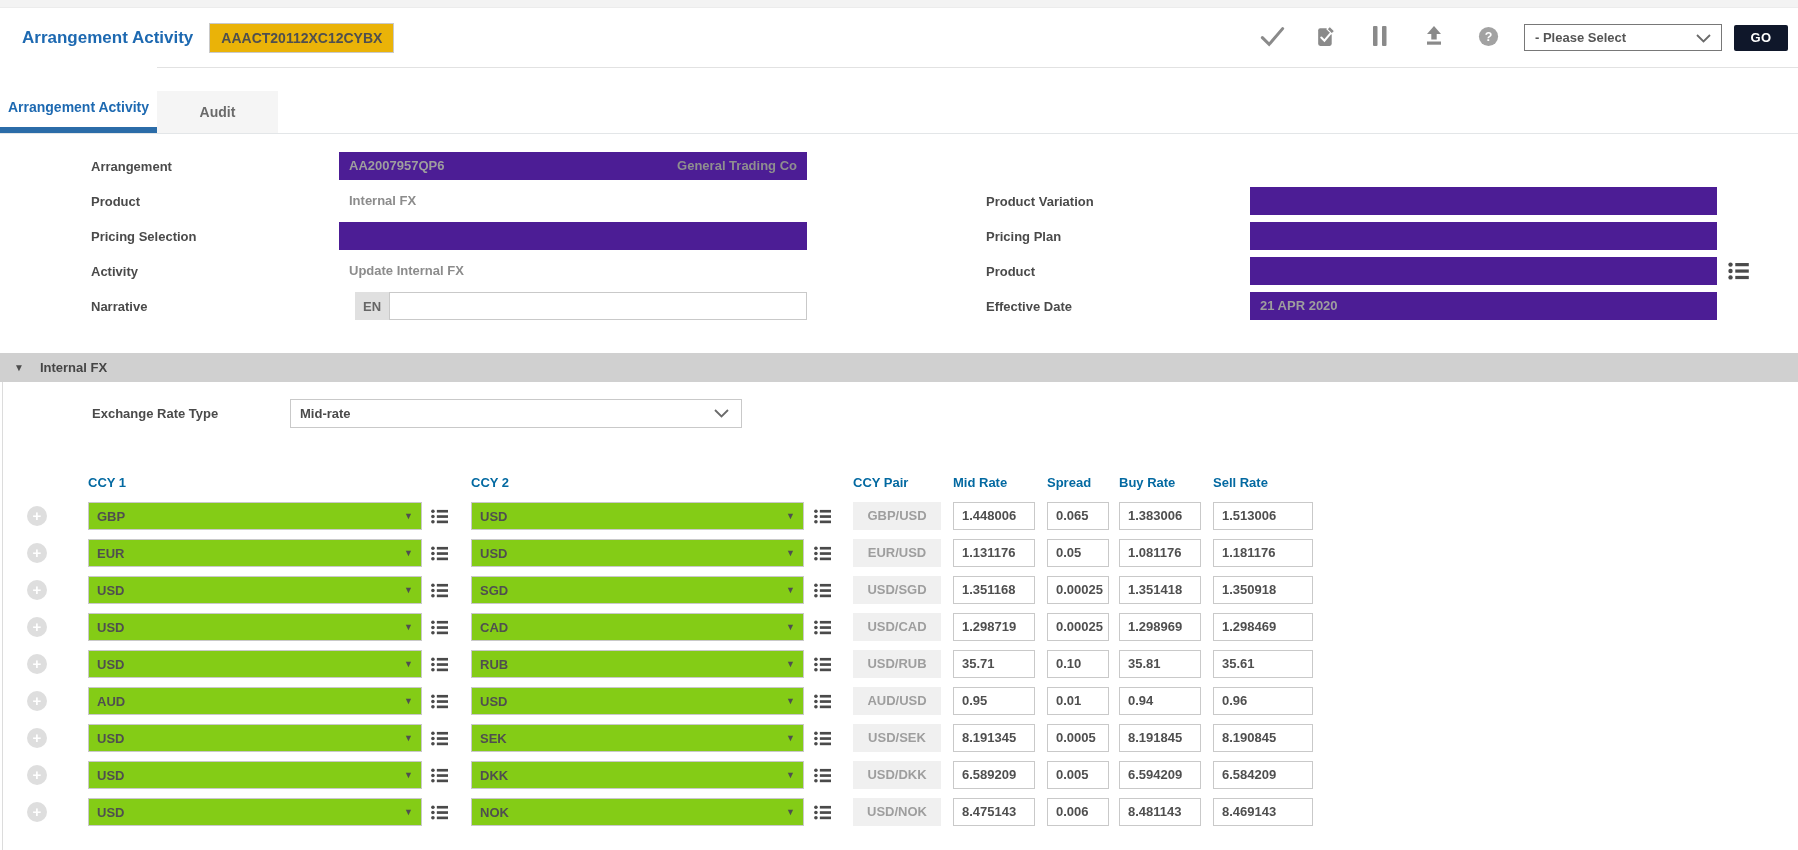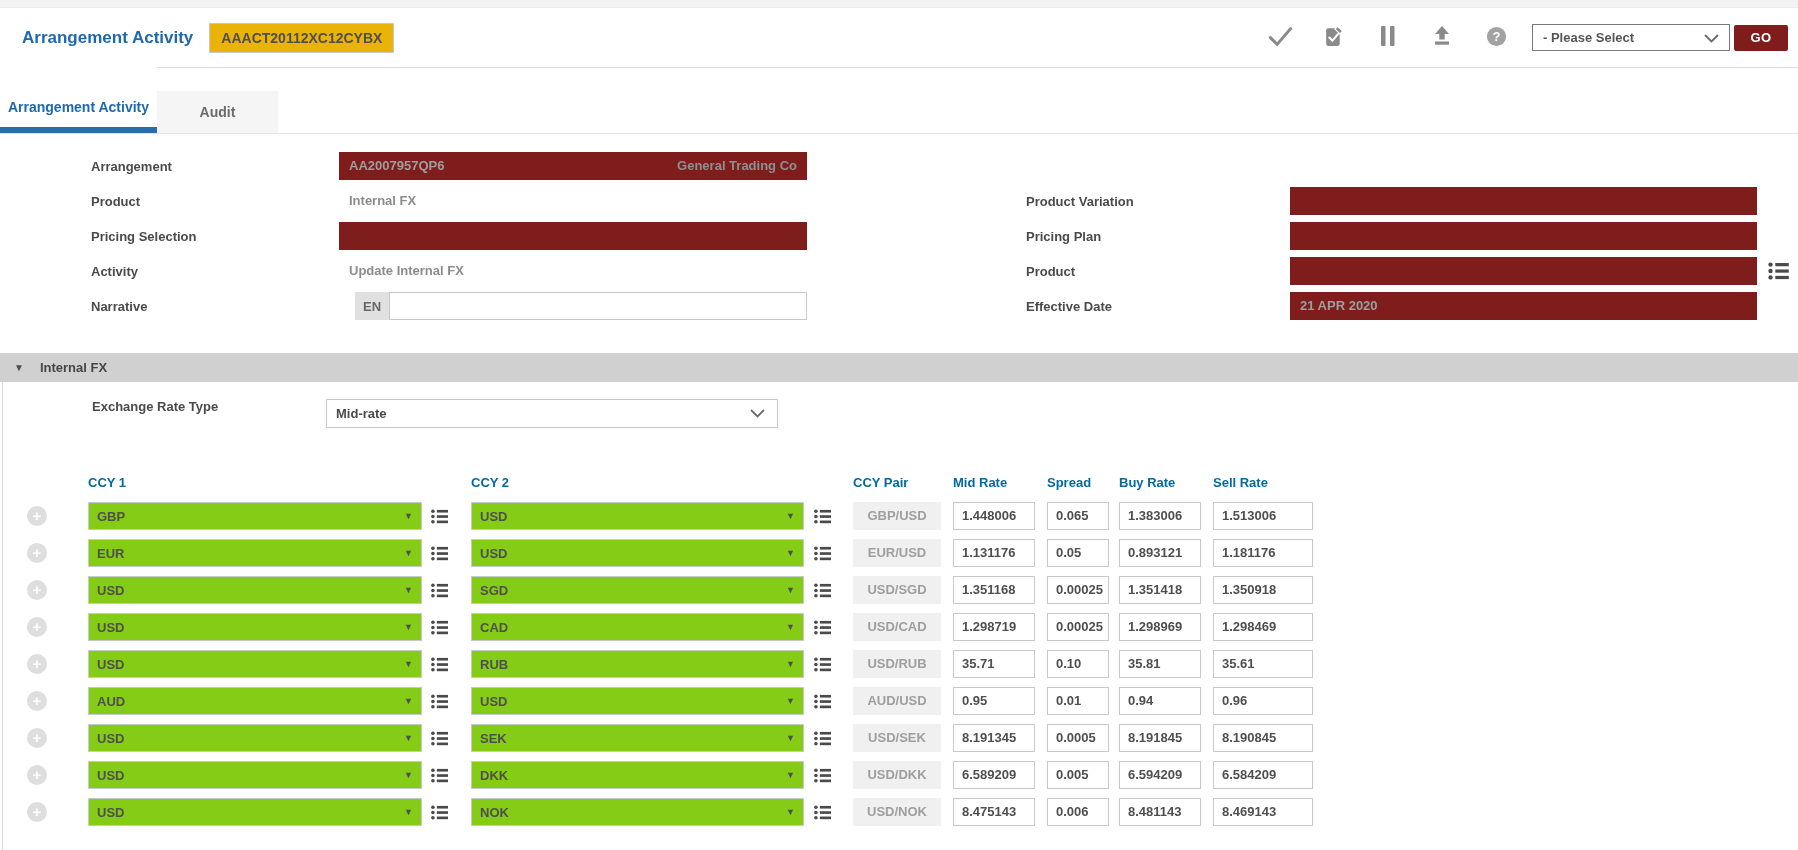--- a/index.html
+++ b/index.html
@@ -12,56 +12,56 @@
   .top-strip { height:8px; background:#f3f3f3; border-bottom:1px solid #ececec; }
 
   
   .appbar { height:60px; display:flex; align-items:center; padding:0 10px 0 22px; border-bottom:1px solid #e2e2e2; }
   .page-title { font-size:17px; font-weight:bold; color:#1d69b1; margin-right:16px; }
   .ref-badge { background:#eab308; border:1px solid #c9c9c9; font-size:14px; font-weight:bold; color:#4f4f4f; padding:6px 11px; }
   .toolbar { margin-left:auto; display:flex; align-items:center; }
   .tool-btn { background:none; border:none; width:28px; height:28px; margin-left:26px; display:flex; align-items:center; justify-content:center; cursor:pointer; }
   .hdr-select { margin-left:22px; width:198px; height:27px; border:1px solid #787878; background:#fff; display:flex; align-items:center; justify-content:space-between; padding:0 10px; cursor:pointer; }
   .hdr-select .sel-txt { font-size:13px; font-weight:bold; color:#555; }
-  .go-btn { margin-left:4px; width:54px; height:26px; background:#7f1d1d; border:none; border-radius:2px; color:#fff; font-weight:bold; font-size:13px; letter-spacing:.5px; cursor:pointer; font-family:inherit; }
+  .go-btn { margin-left:12px; width:54px; height:26px; background:#0f172a; border:none; border-radius:2px; color:#fff; font-weight:bold; font-size:13px; letter-spacing:.5px; cursor:pointer; font-family:inherit; }
 
   
   .tabbar { height:66px; display:flex; align-items:flex-end; border-bottom:1px solid #e3e6e8; }
   .tab { display:flex; align-items:center; justify-content:center; font-size:14px; font-weight:bold; cursor:pointer; }
   .tab.active { width:157px; height:66px; color:#1d69b1; position:relative; background:#fff; padding-bottom:18px; align-items:flex-end; }
   .tab.active::after { content:""; position:absolute; left:0; bottom:0; width:100%; height:6px; background:#2b6ca8; }
   .tab.inactive { width:121px; height:42px; background:#f5f5f5; color:#6a6a6a; }
 
   
   .form-area { position:relative; height:219px; }
   .form-col { position:absolute; top:18px; left:0; }
-  .form-col.right { left:1026px; top:53px; }
+  .form-col.right { left:986px; top:53px; }
   .frow { display:flex; align-items:center; height:28px; margin-bottom:7px; }
   .form-col.left .frow { padding-left:91px; }
   .form-col.left .flabel { width:248px; }
   .form-col.right .flabel { width:264px; }
   .flabel { font-size:13px; font-weight:bold; color:#4a4a4a; }
-  .gfield { background:#7f1d1d; height:28px; line-height:28px; font-size:13px; font-weight:bold; color:#9e9e9e; padding:0 10px; }
+  .gfield { background:#4c1d95; height:28px; line-height:28px; font-size:13px; font-weight:bold; color:#9e9e9e; padding:0 10px; }
   .form-col.left .gfield, .form-col.left .fval, .form-col.left .nar-wrap { width:468px; }
   .form-col.right .gfield { width:467px; }
   .split { display:flex; justify-content:space-between; }
   .split .cust { color:#8f8f8f; }
   .fval { font-size:13px; font-weight:bold; color:#8c8c8c; padding-left:10px; line-height:28px; }
   .nar-wrap { display:flex; height:28px;padding-left:16px; }
   .lang-chip { width:34px; background:#e0e0e0; color:#666; font-size:13px; font-weight:bold; display:flex; align-items:center; justify-content:center; }
   .nar-input { flex:1; background:#fff; border:1px solid #c9c9c9; }
   .lookup-after { margin-left:11px; display:flex; align-items:center; cursor:pointer; }
 
   
   .section-bar { height:29px; background:#d0d0d0; display:flex; align-items:center; padding-left:14px; cursor:pointer; }
   .section-caret { font-size:10px; color:#4d4d4d; margin-right:16px; }
   .section-title { font-size:13px; font-weight:bold; color:#454545; }
   .section-body { margin-left:2px; border-left:1px solid #dcdcdc; padding-top:17px; height:468px; }
 
-  .ert-row { display:flex; height:29px;gap:36px; }
+  .ert-row { display:flex; align-items:center; height:29px; }
   .ert-label { width:287px; padding-left:89px; font-size:13px; font-weight:bold; color:#4a4a4a; }
   .ert-select { width:452px; height:29px; border:1px solid #c9c9c9; background:#fff; display:flex; align-items:center; justify-content:space-between; padding:0 12px 0 9px; font-size:13px; font-weight:bold; color:#4a4a4a; cursor:pointer; }
 
   
   .fx-table { margin-top:47px; }
   .fx-grid { display:grid; padding-left:24px; align-items:center;
     grid-template-columns:20px 41px 334px 8px 18px 23px 333px 9px 18px 22px 88px 12px 82px 12px 62px 10px 82px 12px 100px; }
   .gc1{grid-column:1} .gc3{grid-column:3} .gc5{grid-column:5} .gc7{grid-column:7}
   .gc9{grid-column:9} .gc11{grid-column:11} .gc13{grid-column:13} .gc15{grid-column:15}
   .gc17{grid-column:17} .gc19{grid-column:19}
@@ -306,21 +306,21 @@
                 <circle cx="1.8" cy="12" r="1.7"></circle>
                 <rect x="5.5" y="0.8" width="10.5" height="2.5"></rect>
                 <rect x="5.5" y="5.8" width="10.5" height="2.5"></rect>
                 <rect x="5.5" y="10.8" width="10.5" height="2.5"></rect>
               </g>
             </svg>
     </button>
     <div class="pair-badge gc11">EUR/USD</div>
     <div class="rate-input gc13">1.131176</div>
     <div class="rate-input gc15">0.05</div>
-    <div class="rate-input gc17">0.893121</div>
+    <div class="rate-input gc17">1.081176</div>
     <div class="rate-input gc19">1.181176</div>
   </div>
 
   <div class="fx-grid fx-row">
     <button class="plus-btn gc1">+</button>
     <div class="ccy-select gc3">
       <span class="ccy-txt">USD</span>
       <span class="caret">▼</span>
     </div>
     <button class="list-btn gc5">

